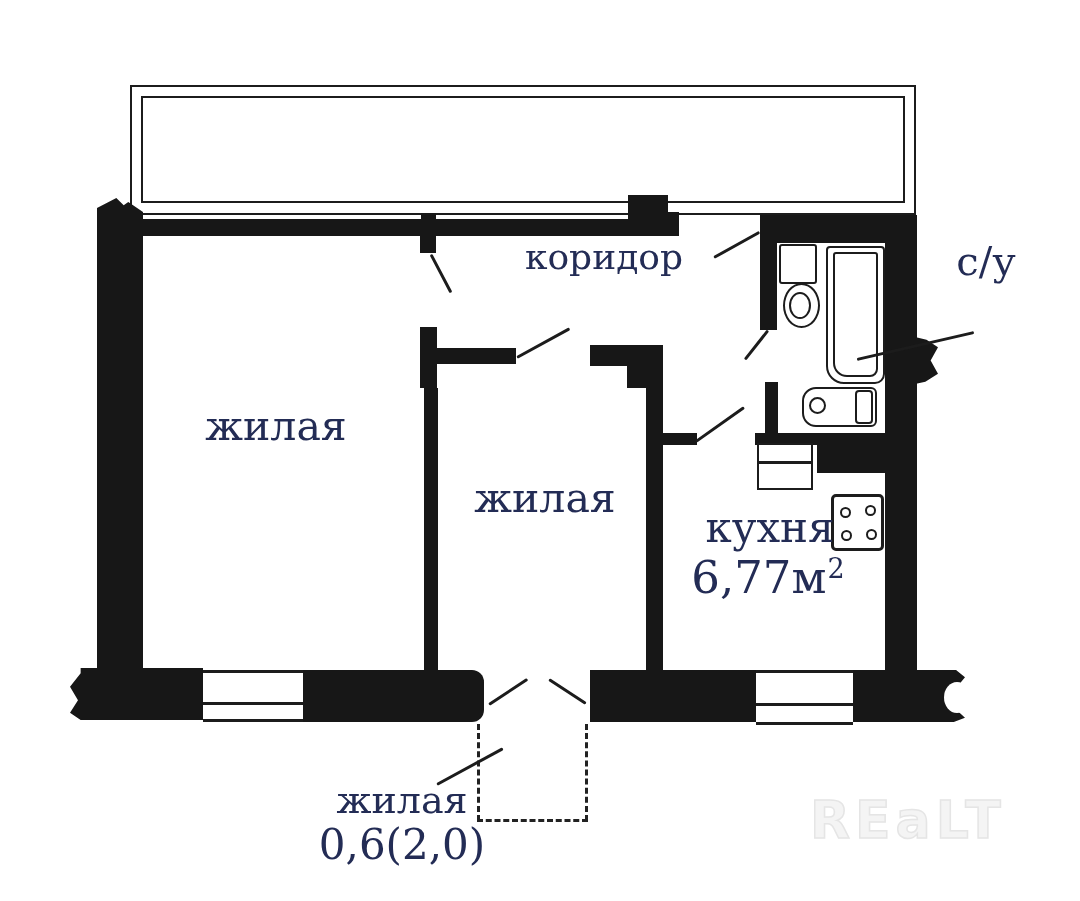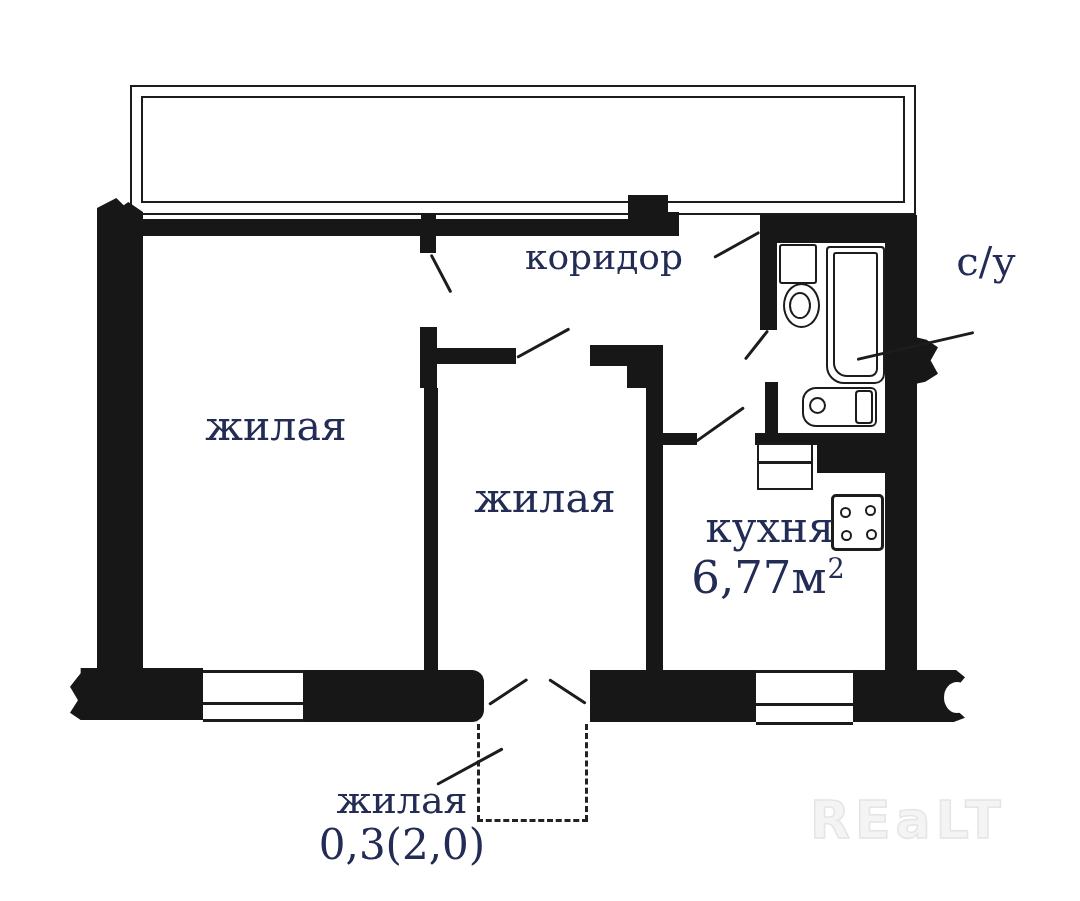--- a/index.html
+++ b/index.html
@@ -135,17 +135,17 @@
   <div class="lbl" style="left:545px;top:478px;font-size:41px;"><span>жилая</span></div>
 
   <div class="lbl" style="left:604px;top:239px;font-size:36px;"><span>коридор</span></div>
 
   <div class="lbl" style="left:986px;top:241px;font-size:40px;"><span>с/у</span></div>
 
   <div class="lbl" style="left:770px;top:507px;font-size:42px;"><span>кухня</span></div>
   <div class="lbl" style="left:768px;top:555px;font-size:45px;"><span>6,77м</span><sup>2</sup></div>
 
   <div class="lbl" style="left:402px;top:781px;font-size:38px;"><span>жилая</span></div>
-  <div class="lbl" style="left:402px;top:824px;font-size:42px;"><span>0,3(2,0)</span></div>
+  <div class="lbl" style="left:402px;top:824px;font-size:42px;"><span>0,6(2,0)</span></div>
 
   <div class="watermark" style="left:810px;top:794px;font-size:52px;">REaLT</div>
 
 </div>
 
 </body></html>

